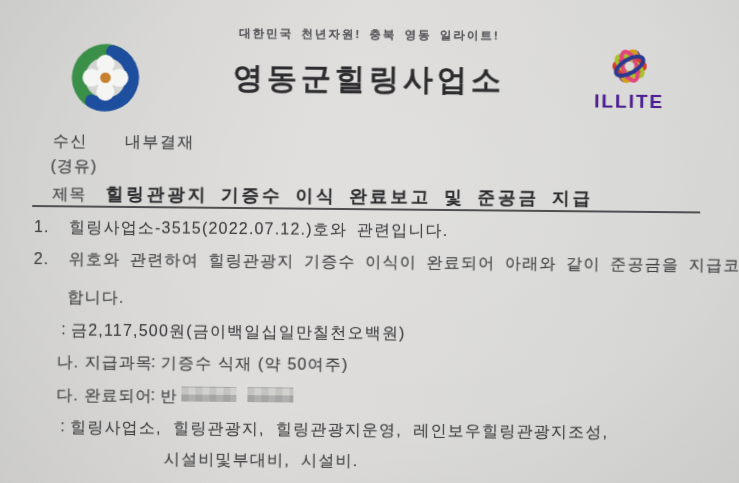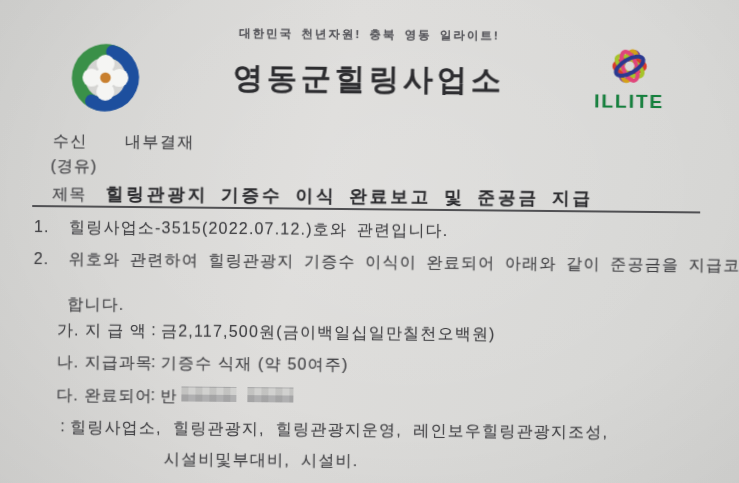--- a/index.html
+++ b/index.html
@@ -32,38 +32,38 @@
   }
   .org-title {
     position:absolute; top:56px; left:0; width:100%;
     text-align:center; font-size:30px; font-weight:800;
     letter-spacing:4px; color:#2d2d30;
   }
   .county-logo { position:absolute; left:62px; top:36px; width:88px; height:82px; }
   .illite-logo { position:absolute; left:578px; top:38px; width:104px; text-align:center; }
   .illite-knot { display:block; margin:0 auto; width:54px; height:48px; }
   .illite-kr { font-size:9.5px; font-weight:800; letter-spacing:1px; color:#6a3b9c; margin-top:1px; }
-  .illite-en { font-size:19px; font-weight:900; letter-spacing:2px; color:#15803d; line-height:20px; }
+  .illite-en { font-size:19px; font-weight:900; letter-spacing:2px; color:#4c1d95; line-height:20px; }
 
   
   .meta-recipient { position:absolute; left:54px; top:131px; font-size:16px; letter-spacing:1.5px; }
   .meta-recipient .val { margin-left:31px; }
   .meta-via { position:absolute; left:52px; top:156px; font-size:16px; letter-spacing:1px; }
   .meta-subject { position:absolute; left:54px; top:181px; font-size:16px; letter-spacing:1px; }
   .meta-subject .val {
     margin-left:14px; font-weight:800; font-size:17.5px;
     letter-spacing:3px; word-spacing:5px; color:#2c2c2f;
   }
   .rule { position:absolute; left:34px; top:205px; width:668px; height:2px; background:#505053; }
 
   
   .para { position:absolute; font-size:16px; letter-spacing:1.2px; word-spacing:4px; }
   .p1 { left:36px; top:217px; }
   .p2 { left:36px; top:249px; }
-  .p2b { left:70px; top:294px; }
+  .p2b { left:70px; top:287px; }
 
   
   .detail { position:absolute; left:60px; font-size:16px; letter-spacing:1px; display:flex; }
   .d1 { top:320px; } .d2 { top:352px; } .d3 { top:385px; } .d4 { top:417px; }
   .d5 { left:168px; top:448px; }
   .detail .lbl { display:inline-block; width:90px; white-space:pre; }
   .detail .colon { display:inline-block; width:14px; text-align:center; }
   .detail .val { white-space:pre; letter-spacing:1.2px; }
 
   
@@ -122,21 +122,20 @@
     <span class="line">제목</span>
     <span class="val line">힐링관광지 기증수 이식 완료보고 및 준공금 지급</span>
   </div>
   <div class="rule"></div>
 
   <div class="para p1 line">1.  힐링사업소-3515(2022.07.12.)호와 관련입니다.</div>
   <div class="para p2 line">2.  위호와 관련하여 힐링관광지 기증수 이식이 완료되어 아래와 같이 준공금을 지급코자</div>
   <div class="para p2b line">합니다.</div>
 
   <div class="detail d1">
-    <span class="lbl">가. 지 급 액</span>
     <span class="colon">:</span>
     <span class="val">금2,117,500원(금이백일십일만칠천오백원)</span>
   </div>
 
   <div class="detail d2">
     <span class="lbl">나. 지급과목</span>
     <span class="colon">:</span>
     <span class="val">기증수 식재 (약 50여주)</span>
   </div>
 

